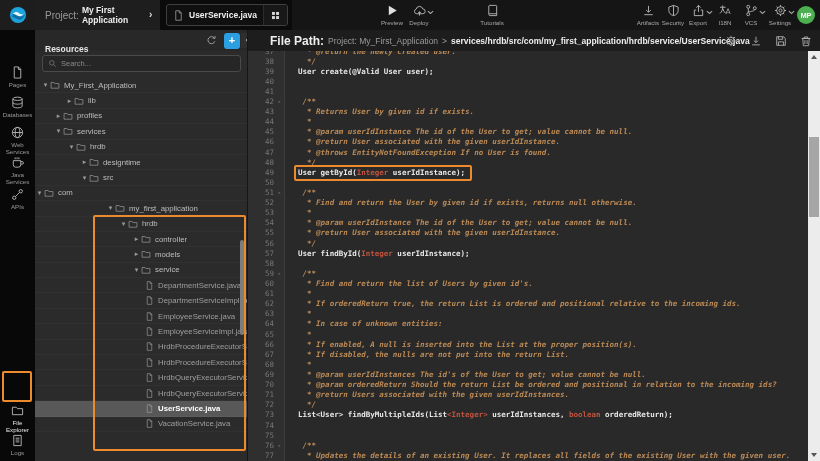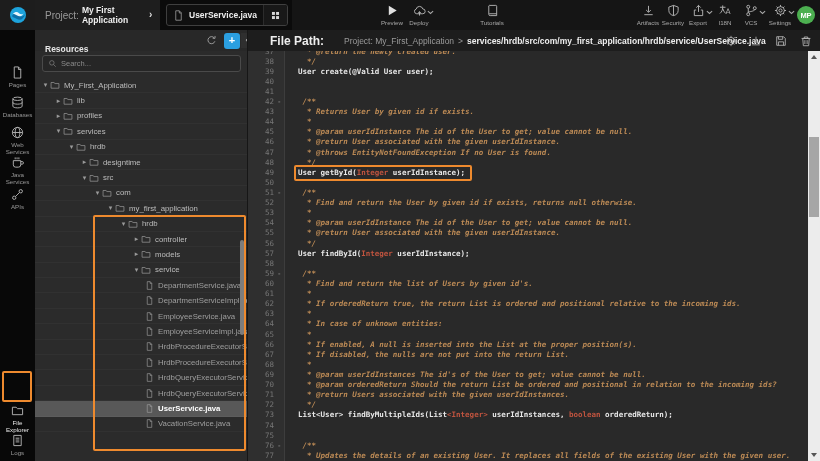--- a/index.html
+++ b/index.html
@@ -47,21 +47,21 @@
   .tree-row .t-ic { flex:none; display:flex; margin-right:4px; }
   .tree-row .t-lbl { color:#bdbdbd; font-size:7.8px; }
   .tree-row.file .t-lbl { color:#9f9f9f; }
   .tree-row.selected { background:#585858; }
   .tree-row.selected .t-lbl { color:#fff; font-weight:bold; }
   .res-scrollthumb { position:absolute; right:3px; top:210px; width:4px; height:95px; background:#7d7d7d; border-radius:2px; }
 
   
   .path-bar { position:absolute; left:248px; top:30px; width:572px; height:21px; background:#1d1d1d; display:flex; align-items:center; }
   .path-bar .fp-label { color:#eee; font-size:12px; font-weight:bold; margin-left:22px; white-space:nowrap; }
-  .path-bar .fp-proj  { color:#9a9a9a; font-size:8.5px; margin-left:20px; white-space:nowrap; }
+  .path-bar .fp-proj  { color:#9a9a9a; font-size:8.5px; margin-left:4px; white-space:nowrap; }
   .path-bar .fp-sep   { color:#9a9a9a; font-size:8.5px; margin:0 4px; }
   .path-bar .fp-path  { color:#eee; font-size:8.5px; font-weight:bold; white-space:nowrap; }
   .pb-icons { position:absolute; right:8px; top:0; height:21px; display:flex; align-items:center; gap:13px; }
   .pb-icons .pbi { display:flex; cursor:pointer; }
 
   
   .editor { position:absolute; left:248px; top:51px; width:572px; height:410px; background:#292929; overflow:hidden; }
   .gutter { position:absolute; left:0; top:0; width:37px; height:410px; background:#2f2f2f; border-right:1px solid #3d3d3d; overflow:hidden; }
   .gutter-lines { position:absolute; left:0; top:-4.5px; width:37px; }
   .gl { height:10.12px; font-family:"DejaVu Sans Mono", monospace; font-size:7.5px; line-height:10.12px; color:#767676; }
@@ -356,40 +356,40 @@
       <span class="arrow">▾</span>
           <span class="t-ic">
             <span class="icon">
               <svg width="10" height="10" viewBox="0 0 14 14" fill="none" stroke="#9a9a9a" stroke-width="1">
                 <path d="M1.5 11.5v-8h4L7 5h5.5v6.5z"></path>
               </svg>
             </span>
           </span>
           <span class="t-lbl">My_First_Application</span>
     </div>
+        <div class="tree-row folder" style="padding-left:30px">
+      <span class="arrow">▸</span>
+          <span class="t-ic">
+            <span class="icon">
+              <svg width="10" height="10" viewBox="0 0 14 14" fill="none" stroke="#9a9a9a" stroke-width="1">
+                <path d="M1.5 11.5v-8h4L7 5h5.5v6.5z"></path>
+              </svg>
+            </span>
+          </span>
+          <span class="t-lbl">lib</span>
+    </div>
         <div class="tree-row folder" style="padding-left:19px">
       <span class="arrow">▸</span>
           <span class="t-ic">
             <span class="icon">
               <svg width="10" height="10" viewBox="0 0 14 14" fill="none" stroke="#9a9a9a" stroke-width="1">
                 <path d="M1.5 11.5v-8h4L7 5h5.5v6.5z"></path>
               </svg>
             </span>
           </span>
-          <span class="t-lbl">lib</span>
-    </div>
-        <div class="tree-row folder" style="padding-left:19px">
-      <span class="arrow">▸</span>
-          <span class="t-ic">
-            <span class="icon">
-              <svg width="10" height="10" viewBox="0 0 14 14" fill="none" stroke="#9a9a9a" stroke-width="1">
-                <path d="M1.5 11.5v-8h4L7 5h5.5v6.5z"></path>
-              </svg>
-            </span>
-          </span>
           <span class="t-lbl">profiles</span>
     </div>
         <div class="tree-row folder" style="padding-left:19px">
       <span class="arrow">▾</span>
           <span class="t-ic">
             <span class="icon">
               <svg width="10" height="10" viewBox="0 0 14 14" fill="none" stroke="#9a9a9a" stroke-width="1">
                 <path d="M1.5 11.5v-8h4L7 5h5.5v6.5z"></path>
               </svg>
             </span>
@@ -422,21 +422,21 @@
       <span class="arrow">▾</span>
           <span class="t-ic">
             <span class="icon">
               <svg width="10" height="10" viewBox="0 0 14 14" fill="none" stroke="#9a9a9a" stroke-width="1">
                 <path d="M1.5 11.5v-8h4L7 5h5.5v6.5z"></path>
               </svg>
             </span>
           </span>
           <span class="t-lbl">src</span>
     </div>
-        <div class="tree-row folder" style="padding-left:58px">
+        <div class="tree-row folder" style="">
       <span class="arrow">▾</span>
           <span class="t-ic">
             <span class="icon">
               <svg width="10" height="10" viewBox="0 0 14 14" fill="none" stroke="#9a9a9a" stroke-width="1">
                 <path d="M1.5 11.5v-8h4L7 5h5.5v6.5z"></path>
               </svg>
             </span>
           </span>
           <span class="t-lbl">com</span>
     </div>

